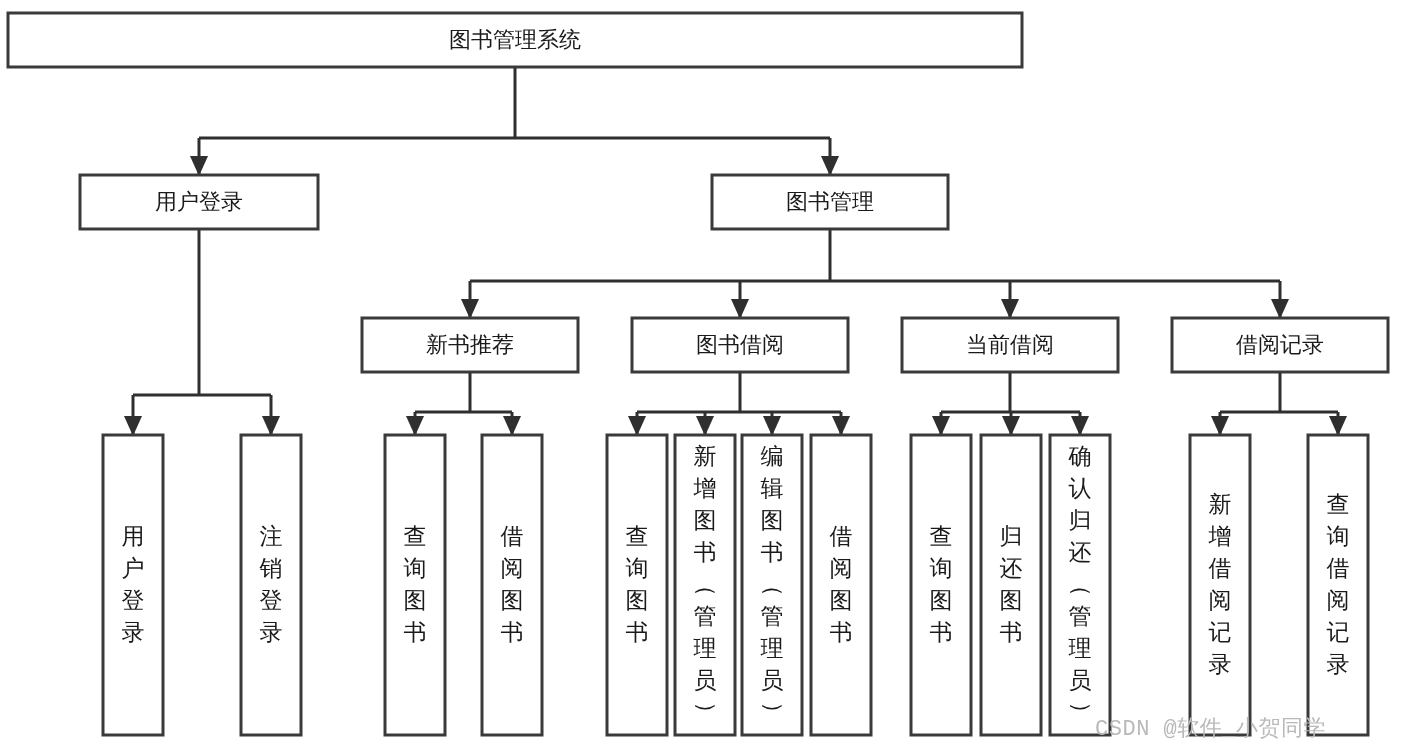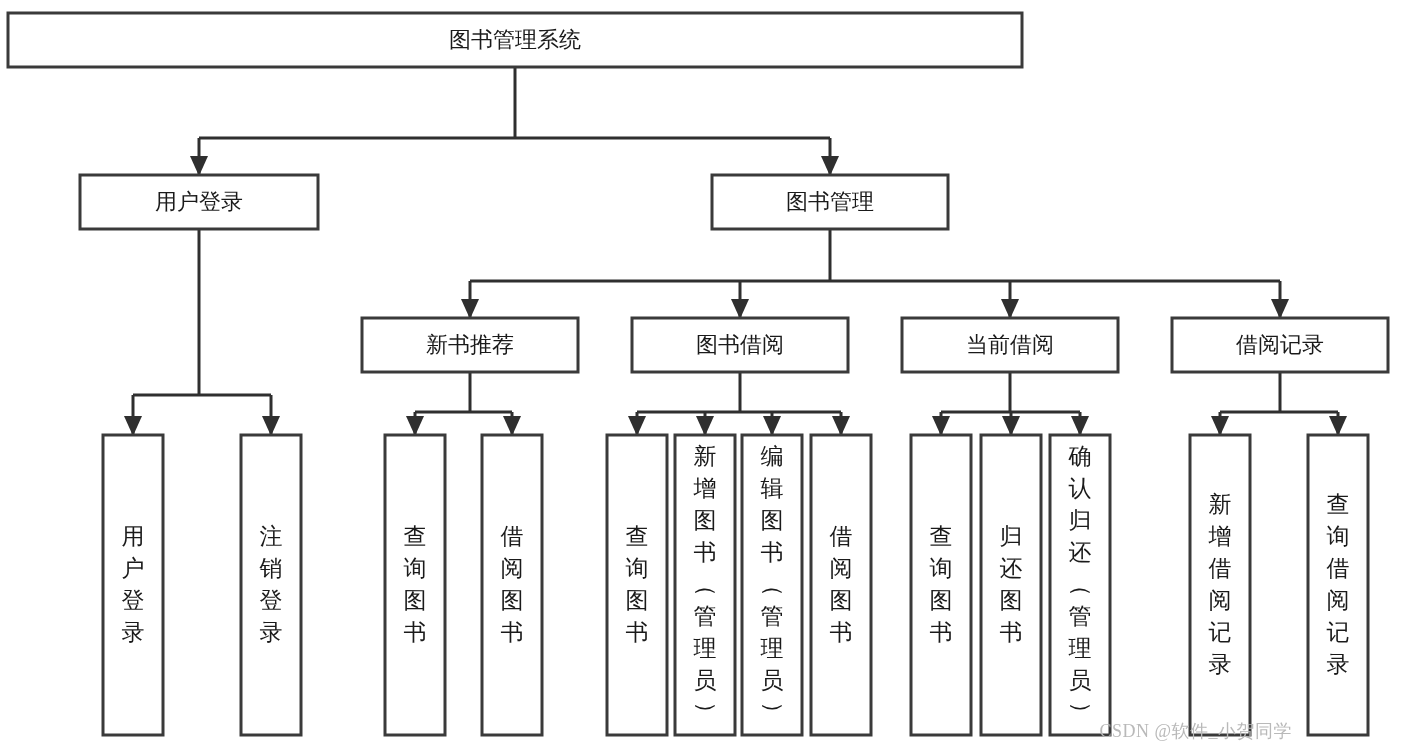--- a/index.html
+++ b/index.html
@@ -12,20 +12,21 @@
     width: 1405px;
     height: 747px;
     overflow: hidden;
     font-family: "DejaVu Sans", "Liberation Sans", sans-serif;
   }
   #diagram-root {
     position: relative;
     width: 1300px;
     height: 747px;
     background: #ffffff;
+    padding-left: 34px;
   }
   svg#diagram-svg {
     position: absolute;
     left: 0;
     top: 0;
     width: 1405px;
     height: 747px;
     display: block;
   }
   .node-box {
@@ -66,22 +67,22 @@
     font-family: "DejaVu Sans", "Liberation Sans", sans-serif;
     font-size: 23px;
     fill: #1a1a1a;
     text-anchor: middle;
     dominant-baseline: middle;
   }
   .watermark {
     position: absolute;
     right: 8px;
     bottom: 4px;
-    font-family: Liberation Serif, serif;
-    font-size: 18px;
+    font-family: Liberation Mono, monospace;
+    font-size: 22px;
     color: #b9b9b9;
     white-space: nowrap;
     letter-spacing: 0.5px;
     user-select: none;
   }
 </style>
 </head>
 <body>
 
 <div id="diagram-root">

